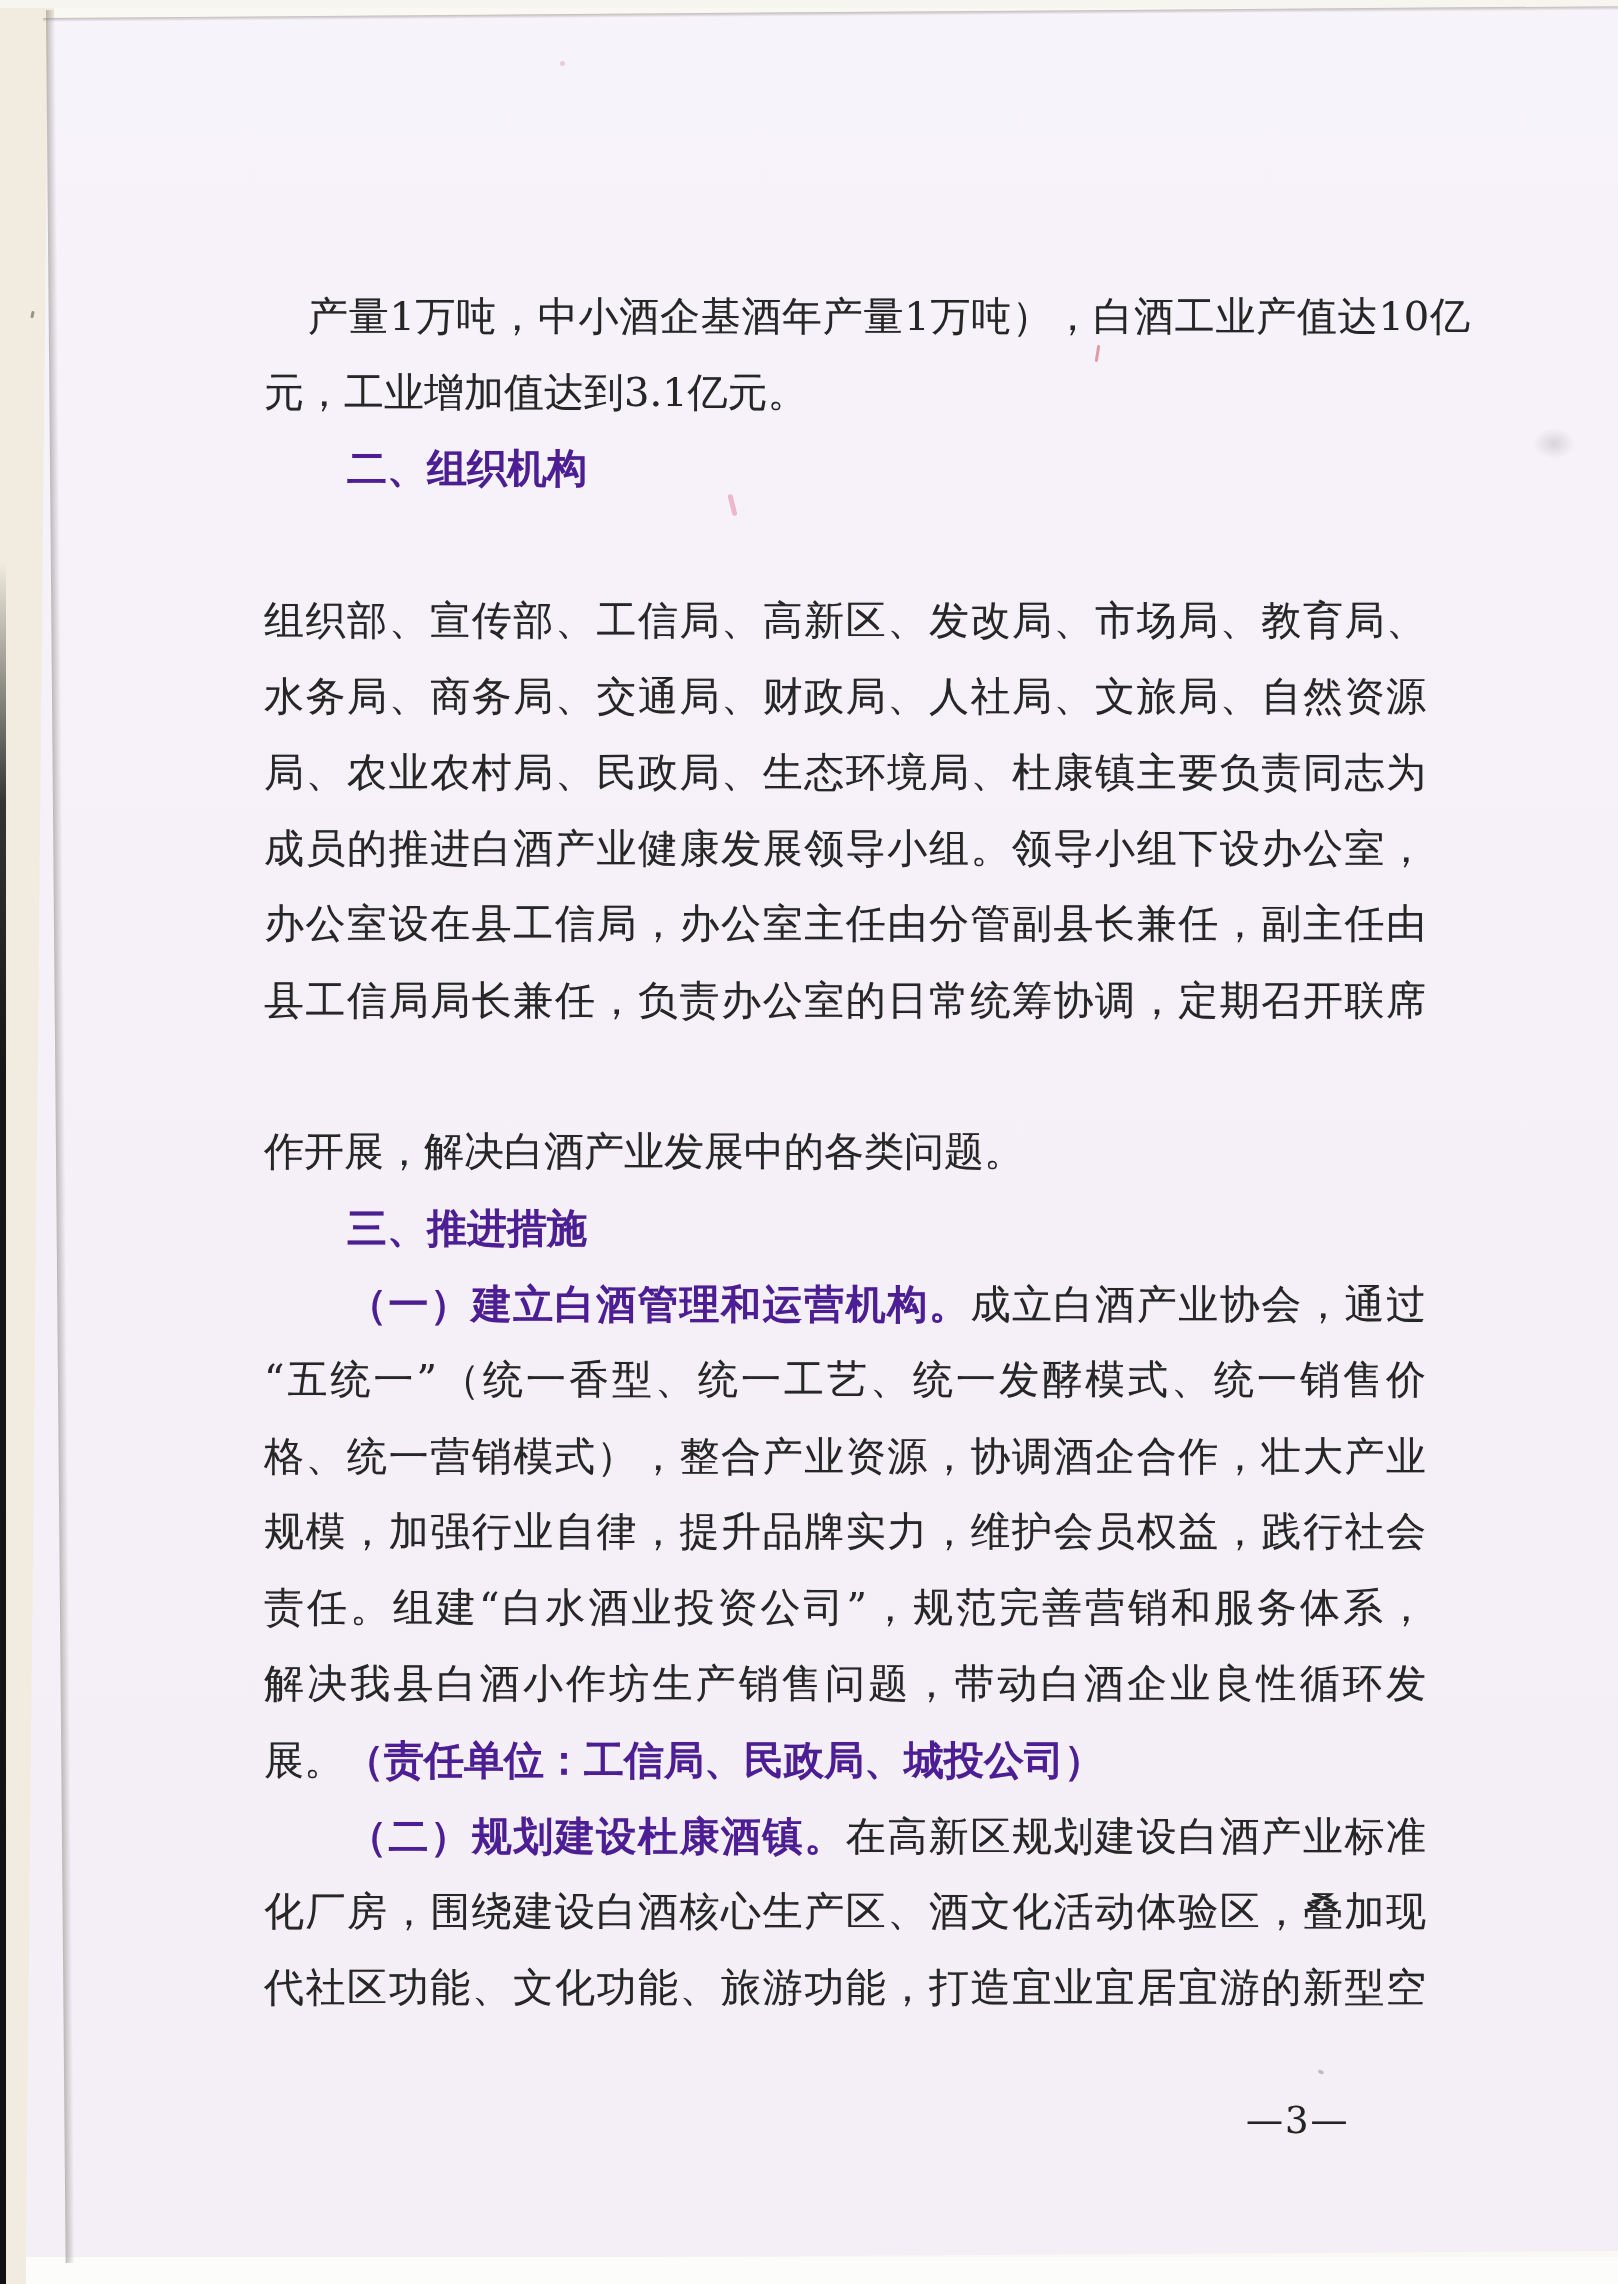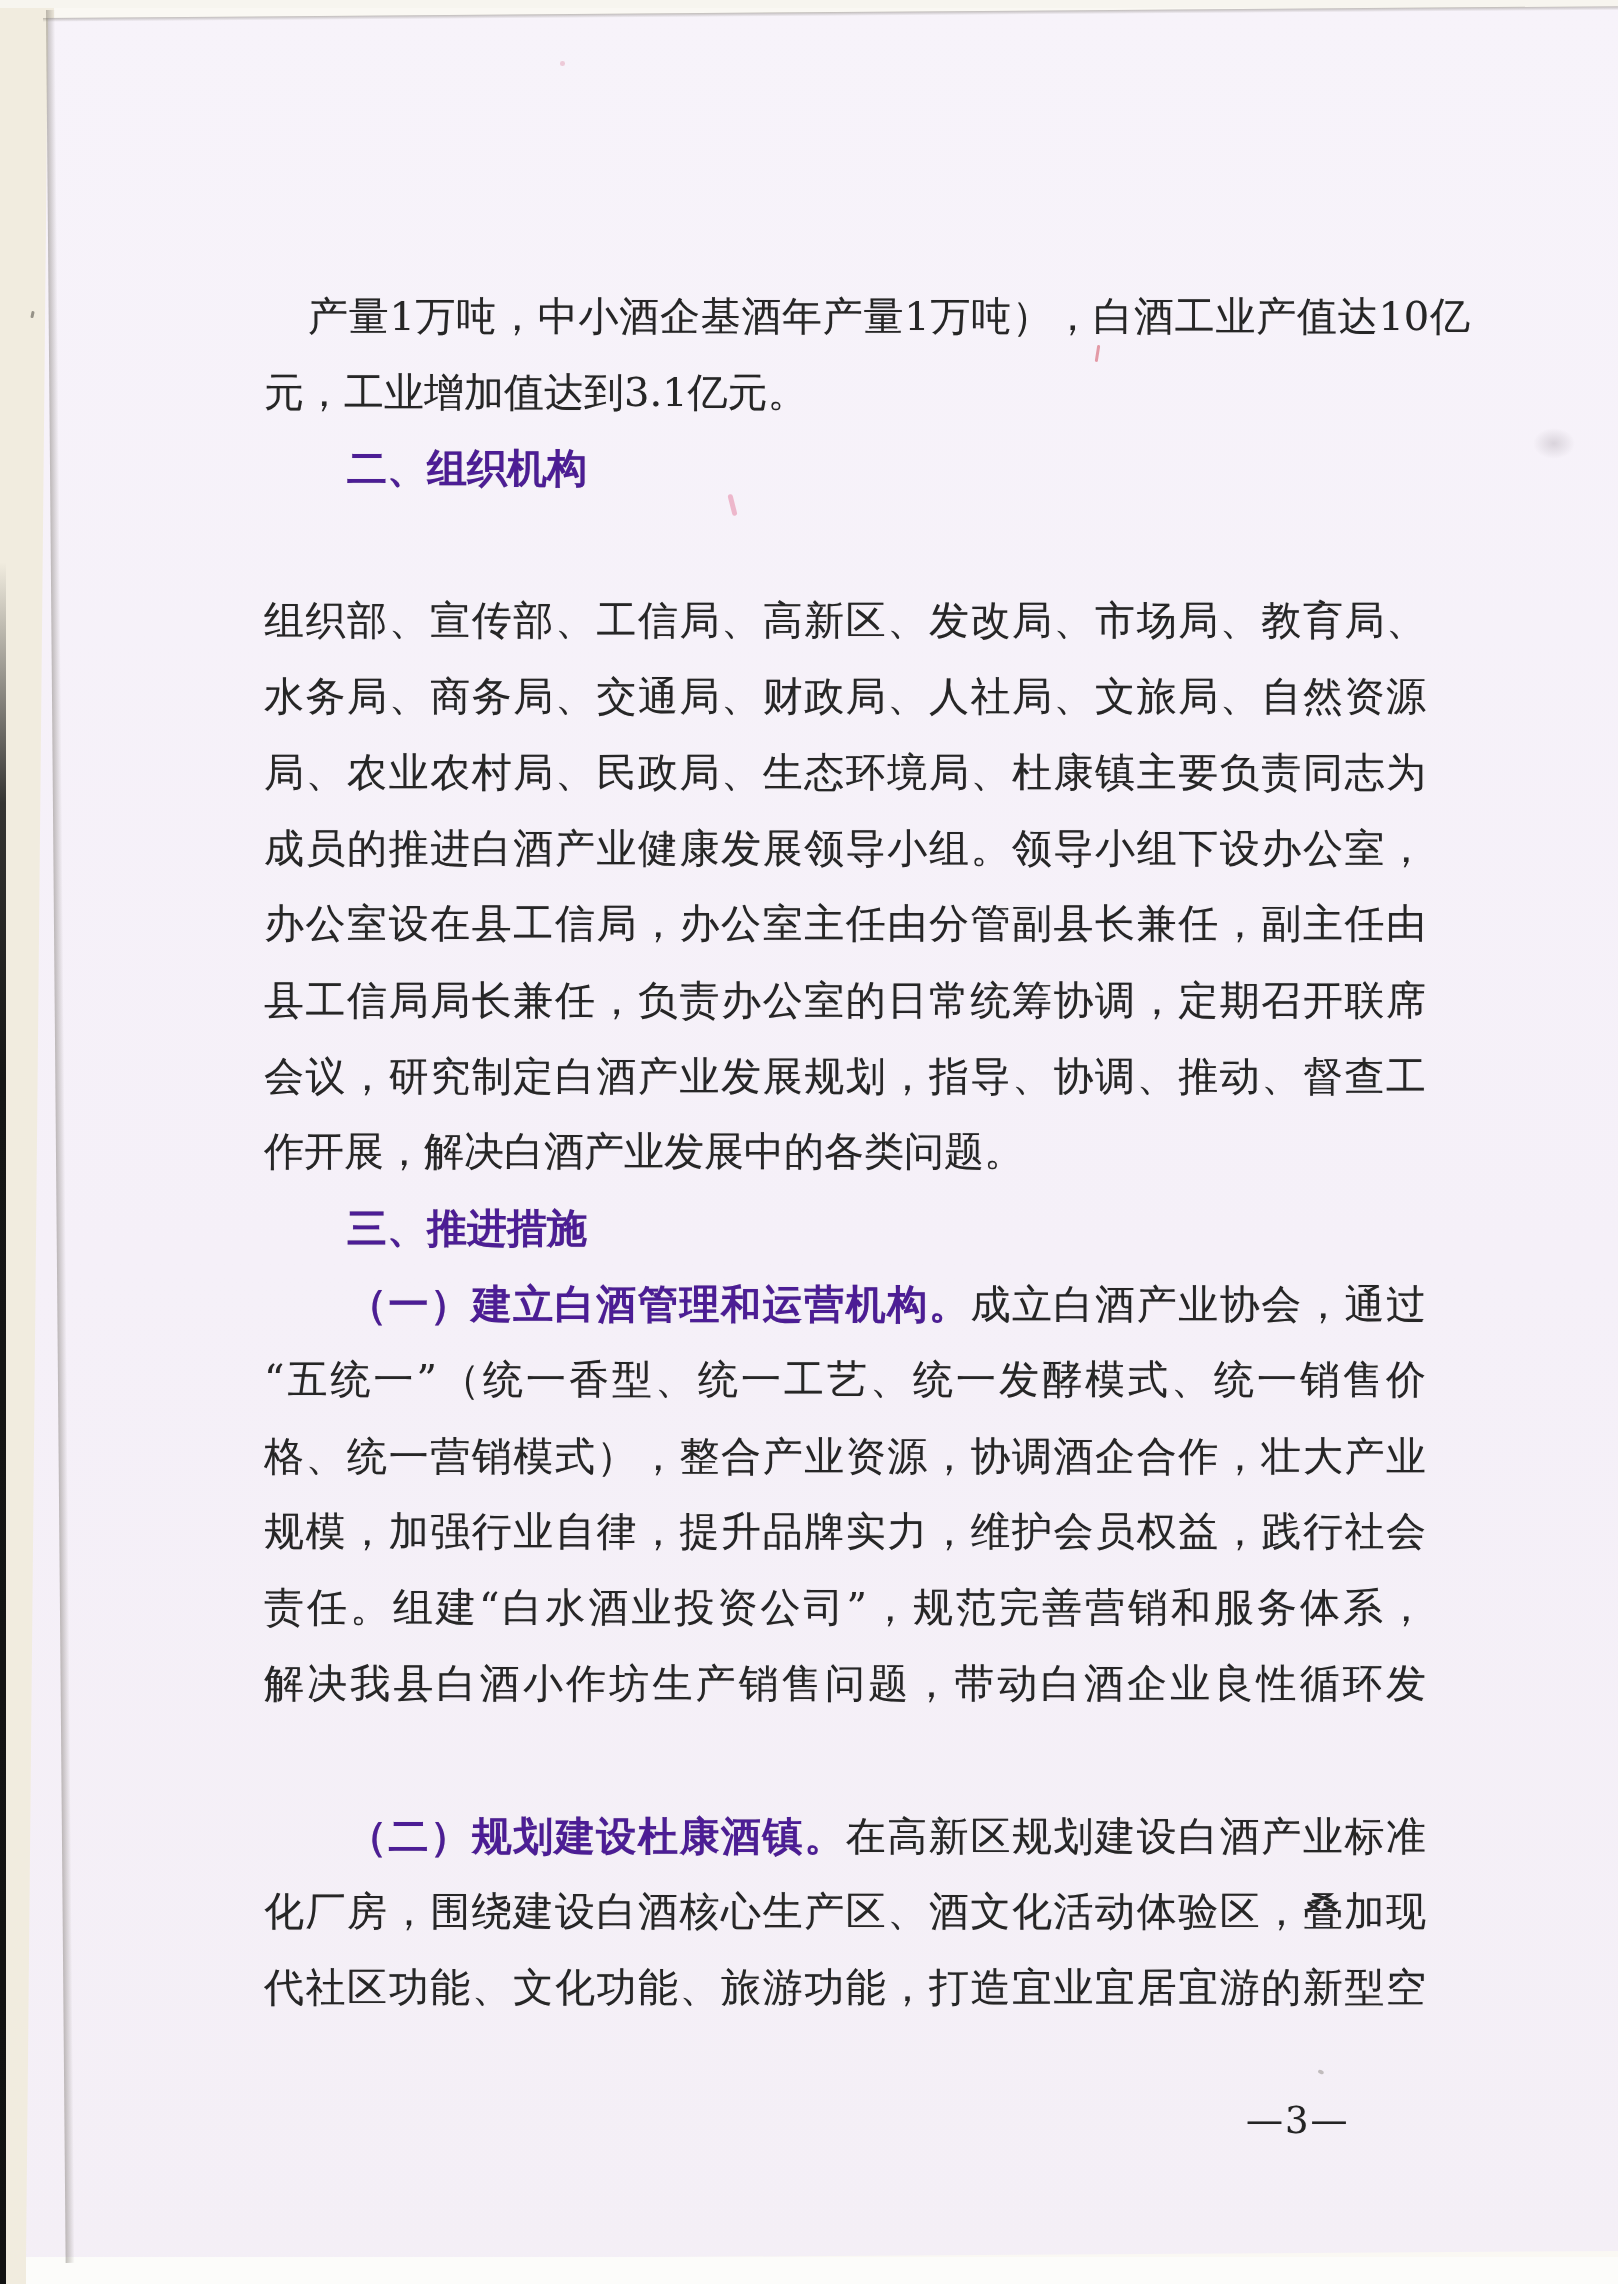--- a/index.html
+++ b/index.html
@@ -89,29 +89,29 @@
   <div class="page-number">—3—</div>
 <div class="line justify" style="left: 264px; top: 293px; width: 1162px; margin-left: 44px;"><span class="seg">产量1万吨，中小酒企基酒年产量1万吨），白酒工业产值达10亿</span></div>
     <div class="line" style="left: 264px; top: 369px; width: 1162px;"><span class="seg">元，工业增加值达到3.1亿元。</span></div>
     <div class="line heading" style="left: 347px; top: 445px; width: 1079px;"><span class="seg bold">二、组织机构</span></div>
     <div class="line justify" style="left: 264px; top: 597px; width: 1162px;"><span class="seg">组织部、宣传部、工信局、高新区、发改局、市场局、教育局、</span></div>
     <div class="line justify" style="left: 264px; top: 673px; width: 1162px;"><span class="seg">水务局、商务局、交通局、财政局、人社局、文旅局、自然资源</span></div>
     <div class="line justify" style="left: 264px; top: 749px; width: 1162px;"><span class="seg">局、农业农村局、民政局、生态环境局、杜康镇主要负责同志为</span></div>
     <div class="line justify" style="left: 264px; top: 825px; width: 1162px;"><span class="seg">成员的推进白酒产业健康发展领导小组。领导小组下设办公室，</span></div>
     <div class="line justify" style="left: 264px; top: 900px; width: 1162px;"><span class="seg">办公室设在县工信局，办公室主任由分管副县长兼任，副主任由</span></div>
     <div class="line justify" style="left: 264px; top: 977px; width: 1162px;"><span class="seg">县工信局局长兼任，负责办公室的日常统筹协调，定期召开联席</span></div>
-    <div class="line justify" style="left: 264px; top: 1053px; width: 1162px;"><span class="seg">会议，研究制定白酒产业发展规划，指导、协调、推动、督查工</span></div>
     <div class="line" style="left: 264px; top: 1128px; width: 1162px;"><span class="seg">作开展，解决白酒产业发展中的各类问题。</span></div>
     <div class="line heading" style="left: 347px; top: 1205px; width: 1079px;"><span class="seg bold">三、推进措施</span></div>
     <div class="line justify" style="left: 347px; top: 1280px; width: 1079px;"><span class="seg bold">（一）建立白酒管理和运营机构。</span><span class="seg">成立白酒产业协会，通过</span></div>
     <div class="line justify" style="left: 264px; top: 1356px; width: 1162px;"><span class="seg">“五统一”（统一香型、统一工艺、统一发酵模式、统一销售价</span></div>
     <div class="line justify" style="left: 264px; top: 1433px; width: 1162px;"><span class="seg">格、统一营销模式），整合产业资源，协调酒企合作，壮大产业</span></div>
     <div class="line justify" style="left: 264px; top: 1508px; width: 1162px;"><span class="seg">规模，加强行业自律，提升品牌实力，维护会员权益，践行社会</span></div>
     <div class="line justify" style="left: 264px; top: 1584px; width: 1162px;"><span class="seg">责任。组建“白水酒业投资公司”，规范完善营销和服务体系，</span></div>
     <div class="line justify" style="left: 264px; top: 1660px; width: 1162px;"><span class="seg">解决我县白酒小作坊生产销售问题，带动白酒企业良性循环发</span></div>
+    <div class="line" style="left: 264px; top: 1736px; width: 1162px;"><span class="seg">展。</span><span class="seg bold">（责任单位：工信局、民政局、城投公司）</span></div>
     <div class="line justify" style="left: 347px; top: 1812px; width: 1079px;"><span class="seg bold">（二）规划建设杜康酒镇。</span><span class="seg">在高新区规划建设白酒产业标准</span></div>
     <div class="line justify" style="left: 264px; top: 1888px; width: 1162px;"><span class="seg">化厂房，围绕建设白酒核心生产区、酒文化活动体验区，叠加现</span></div>
     <div class="line justify" style="left: 264px; top: 1964px; width: 1162px;"><span class="seg">代社区功能、文化功能、旅游功能，打造宜业宜居宜游的新型空</span></div>
   </div>
 
 <div class="artifact art-pink-1"></div>
 <div class="artifact art-pink-2"></div>
 <div class="artifact art-smudge"></div>
 <div class="artifact art-speck-1"></div>
 <div class="artifact art-speck-2"></div>

